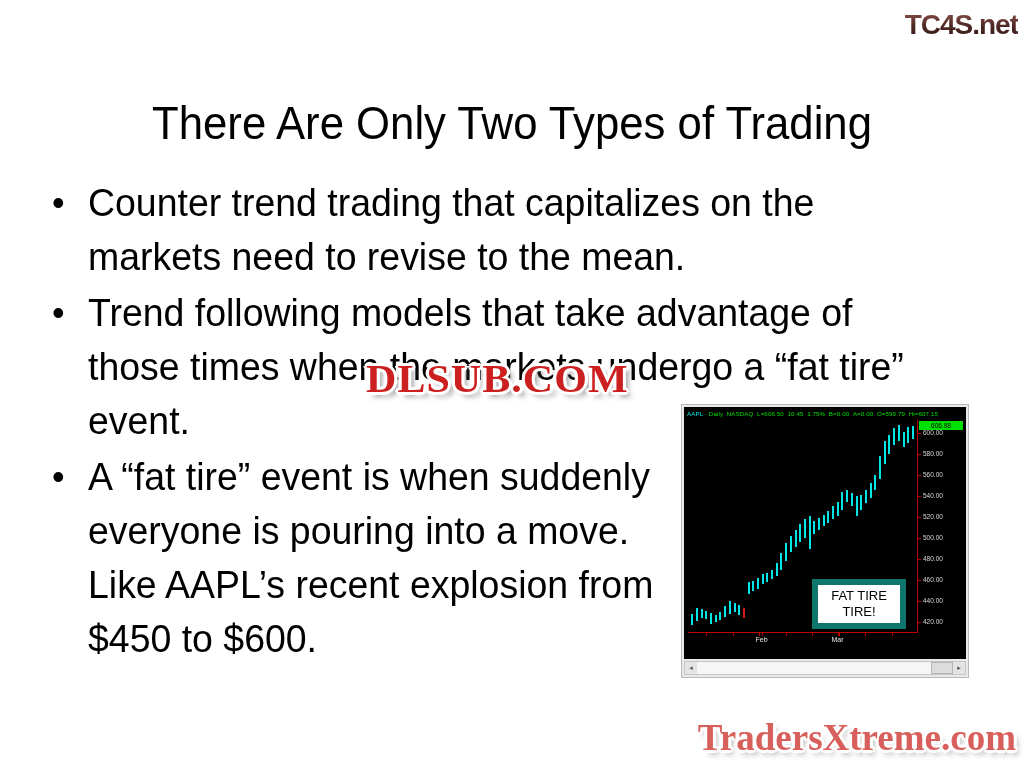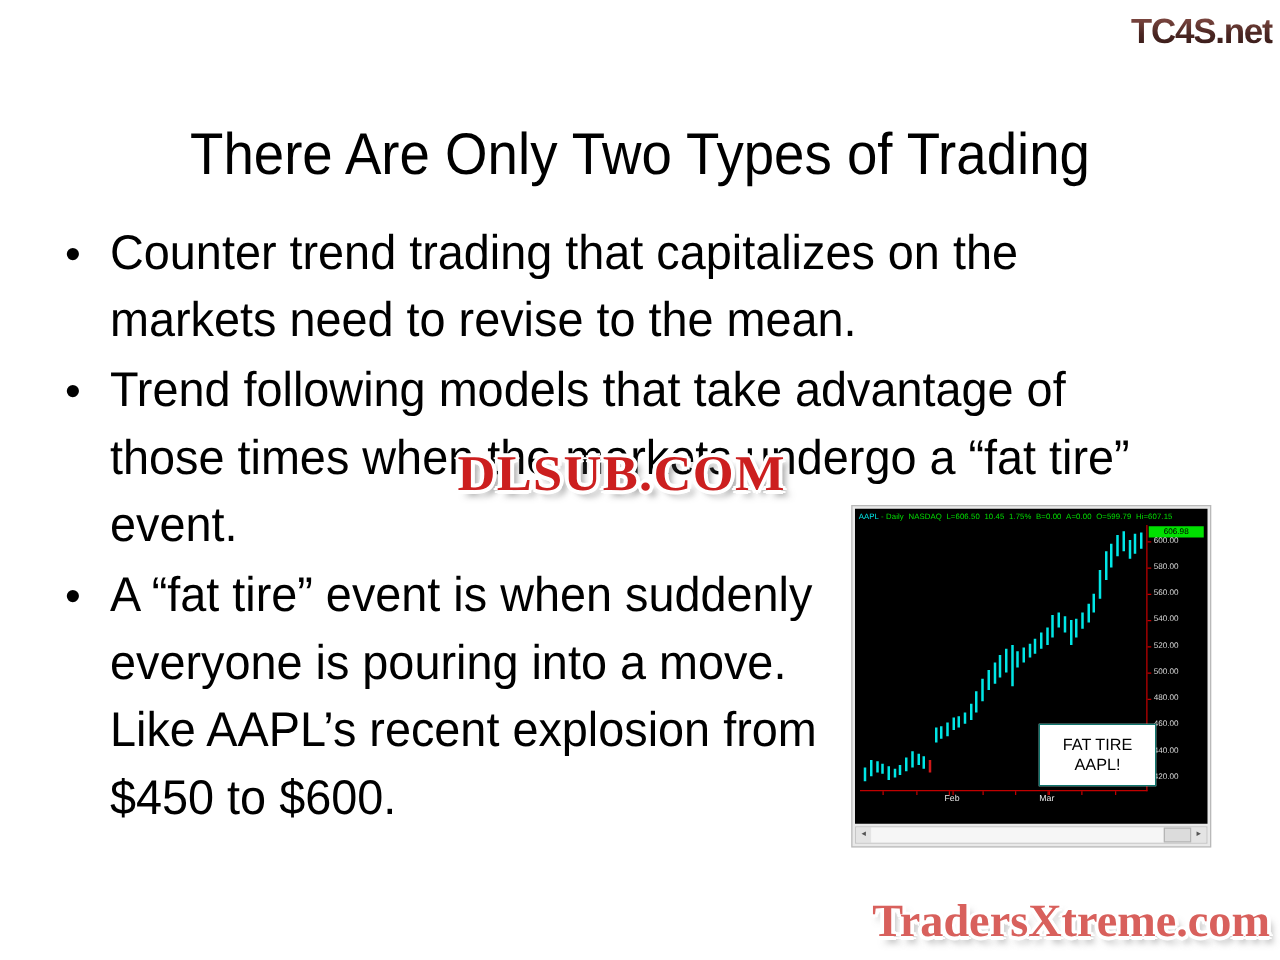--- a/index.html
+++ b/index.html
@@ -219,26 +219,26 @@
     position: absolute;
     top: 0;
     width: 1px;
     height: 3px;
     background: #c00000;
   }
 
   
   #fat-tire-callout {
     position: absolute;
-    left: 147px;
+    left: 128px;
     top: 172px;
     width: 94px;
     height: 50px;
     background: #ffffff;
-    border: 1px solid #0f766e;
+    border: 6px solid #0f766e;
     box-sizing: border-box;
     display: flex;
     flex-direction: column;
     align-items: center;
     justify-content: center;
     font-family: "Liberation Sans", sans-serif;
     font-size: 13px;
     line-height: 16px;
     color: #000000;
     text-align: center;
@@ -428,21 +428,21 @@
         <div class="time-tick" style="left: 71.3px;"></div>
         <div class="time-tick" style="left: 97.75px;"></div>
         <div class="time-tick" style="left: 124.2px;"></div>
         <div class="time-tick" style="left: 150.65px;"></div>
         <div class="time-tick" style="left: 177.1px;"></div>
         <div class="time-tick" style="left: 203.55px;"></div>
       </div>
 
     <div id="fat-tire-callout">
       <span>FAT TIRE</span>
-      <span>AAPL!</span>
+      <span>TIRE!</span>
     </div>
   </div>
 
   <div id="chart-scrollbar">
     <div class="sb-arrow">◂</div>
     <div class="sb-track">
       <div id="sb-thumb"></div>
     </div>
     <div class="sb-arrow">▸</div>
   </div>

